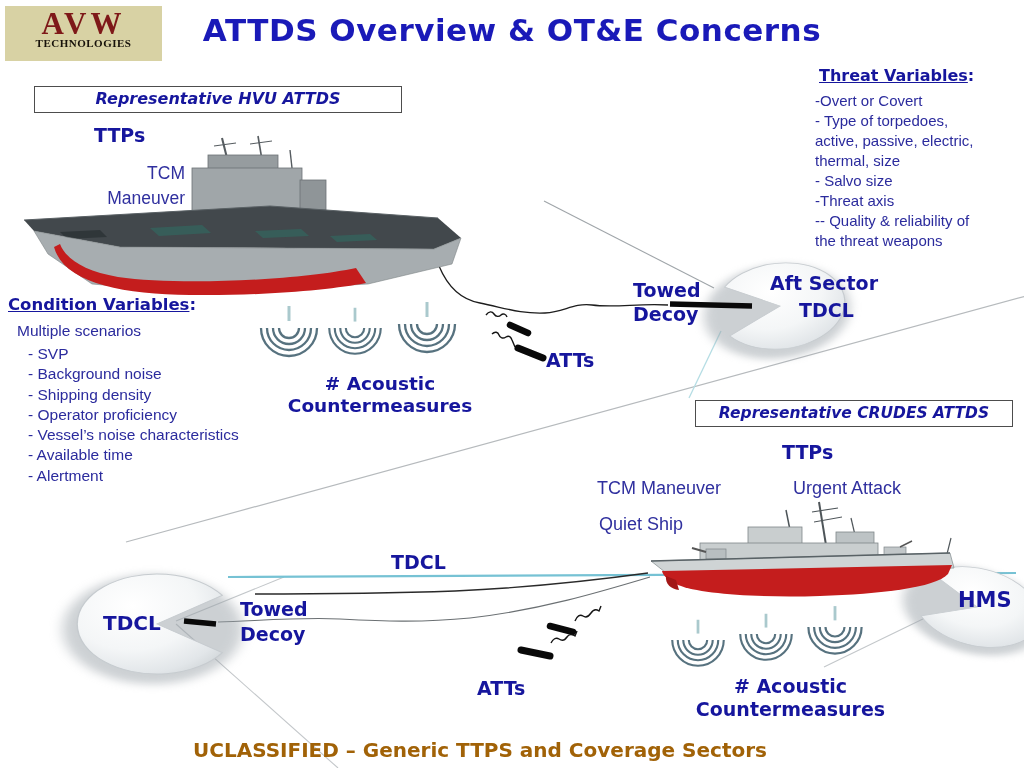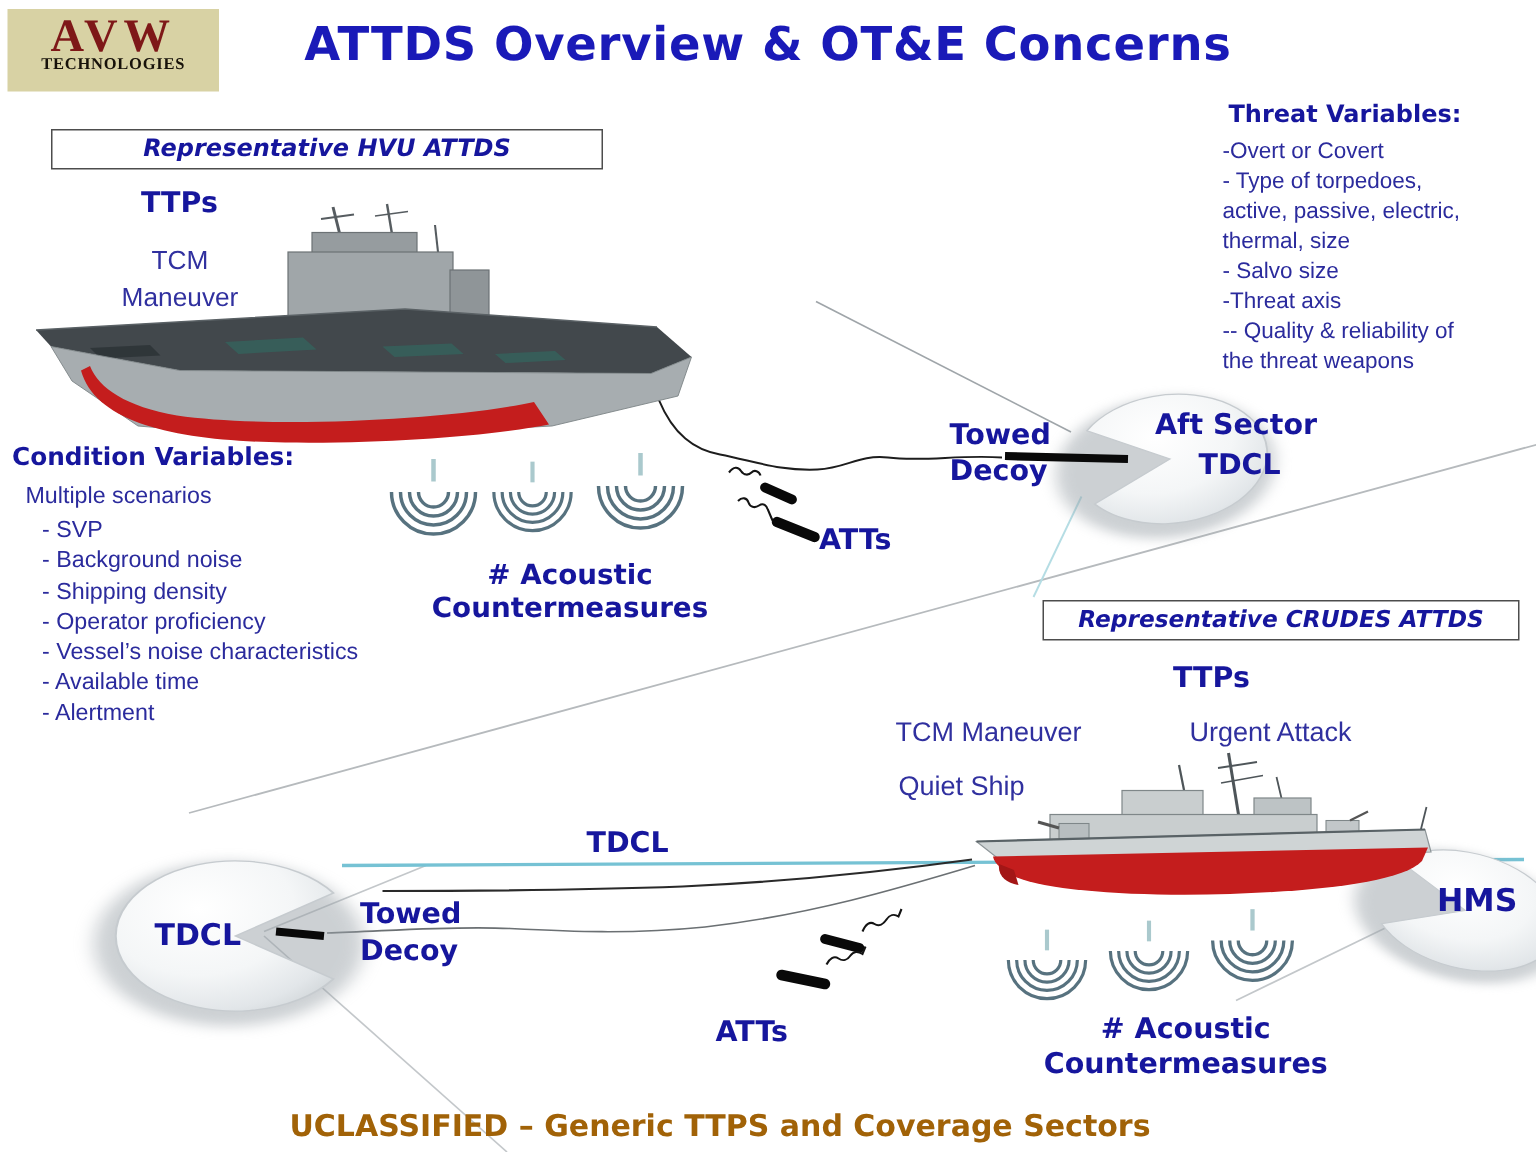--- a/index.html
+++ b/index.html
@@ -6,26 +6,26 @@
   #slide{position:relative;width:1024px;height:768px;background:#ffffff;overflow:hidden;
          font-family:"Liberation Sans","DejaVu Sans",sans-serif;}
   #art{position:absolute;left:0;top:0;z-index:1;}
   .t{position:absolute;white-space:nowrap;z-index:5;}
   .navy{color:#16169d;}
   .body-navy{color:#2b2b9d;}
   .soft-navy{color:#30309f;}
   .bold{font-weight:bold;font-family:"DejaVu Sans","Liberation Sans",sans-serif;}
   #title{left:150px;top:12px;width:724px;text-align:center;font-weight:bold;
          font-family:"DejaVu Sans",sans-serif;font-size:31px;color:#1a1ab8;letter-spacing:.5px;}
-  #logo{left:5px;top:6px;width:141px;height:55px;background:#d8d2a4;text-align:center;
+  #logo{left:5px;top:6px;width:157px;height:55px;background:#d8d2a4;text-align:center;
         font-family:"Liberation Serif","DejaVu Serif",serif;padding-top:3px;box-sizing:border-box;}
   #logo .brand{font-size:31px;font-weight:bold;color:#7e1818;line-height:.95;letter-spacing:4px;}
   #logo .sub{font-size:11px;font-weight:bold;color:#17120a;letter-spacing:.5px;margin-top:-1px;}
   .hdr{font-weight:bold;font-family:"DejaVu Sans",sans-serif;}
-  .hdr span.u{}
+  .hdr span.u{text-decoration:underline;}
   #threat-list{left:815px;top:91px;font-size:15px;line-height:20px;}
   #cond-list{left:28px;top:344px;font-size:15.5px;line-height:20.3px;}
   .boxlab{border:1.5px solid #4d4d4d;box-sizing:border-box;text-align:center;background:#fff;
           font-weight:bold;font-family:"DejaVu Sans",sans-serif;font-style:italic;}
   #hvu-box{left:34px;top:86px;width:368px;height:27px;line-height:24px;font-size:16px;}
   #crudes-box{left:695px;top:400px;width:318px;height:27px;line-height:24px;font-size:15.5px;}
   .lab19{font-size:19px;}
   .ctr{text-align:center;}
 </style>
 </head>
@@ -166,21 +166,21 @@
     <div>active, passive, electric,</div>
     <div>thermal, size</div>
     <div>- Salvo size</div>
     <div>-Threat axis</div>
     <div>-- Quality &amp; reliability of</div>
     <div>the threat weapons</div>
   </div>
 
   <div class="t boxlab navy" id="hvu-box">Representative HVU ATTDS</div>
   <div class="t bold navy lab19" style="left:94px;top:124px;">TTPs</div>
-  <div class="t soft-navy ctr" style="left:55px;top:161px;width:130px;font-size:17.5px;line-height:25px;">
+  <div class="t soft-navy ctr" style="left:55px;top:161px;width:130px;font-size:17.5px;line-height:25px;text-align:right;">
     <div>TCM</div>
     <div>Maneuver</div>
   </div>
 
   <div class="t hdr navy" style="left:8px;top:295px;font-size:16.5px;">
     <span class="u">Condition Variables</span><span>:</span>
   </div>
   <div class="t body-navy" style="left:17px;top:322px;font-size:15.5px;">Multiple scenarios</div>
   <div class="t body-navy" id="cond-list">
     <div>- SVP</div>

